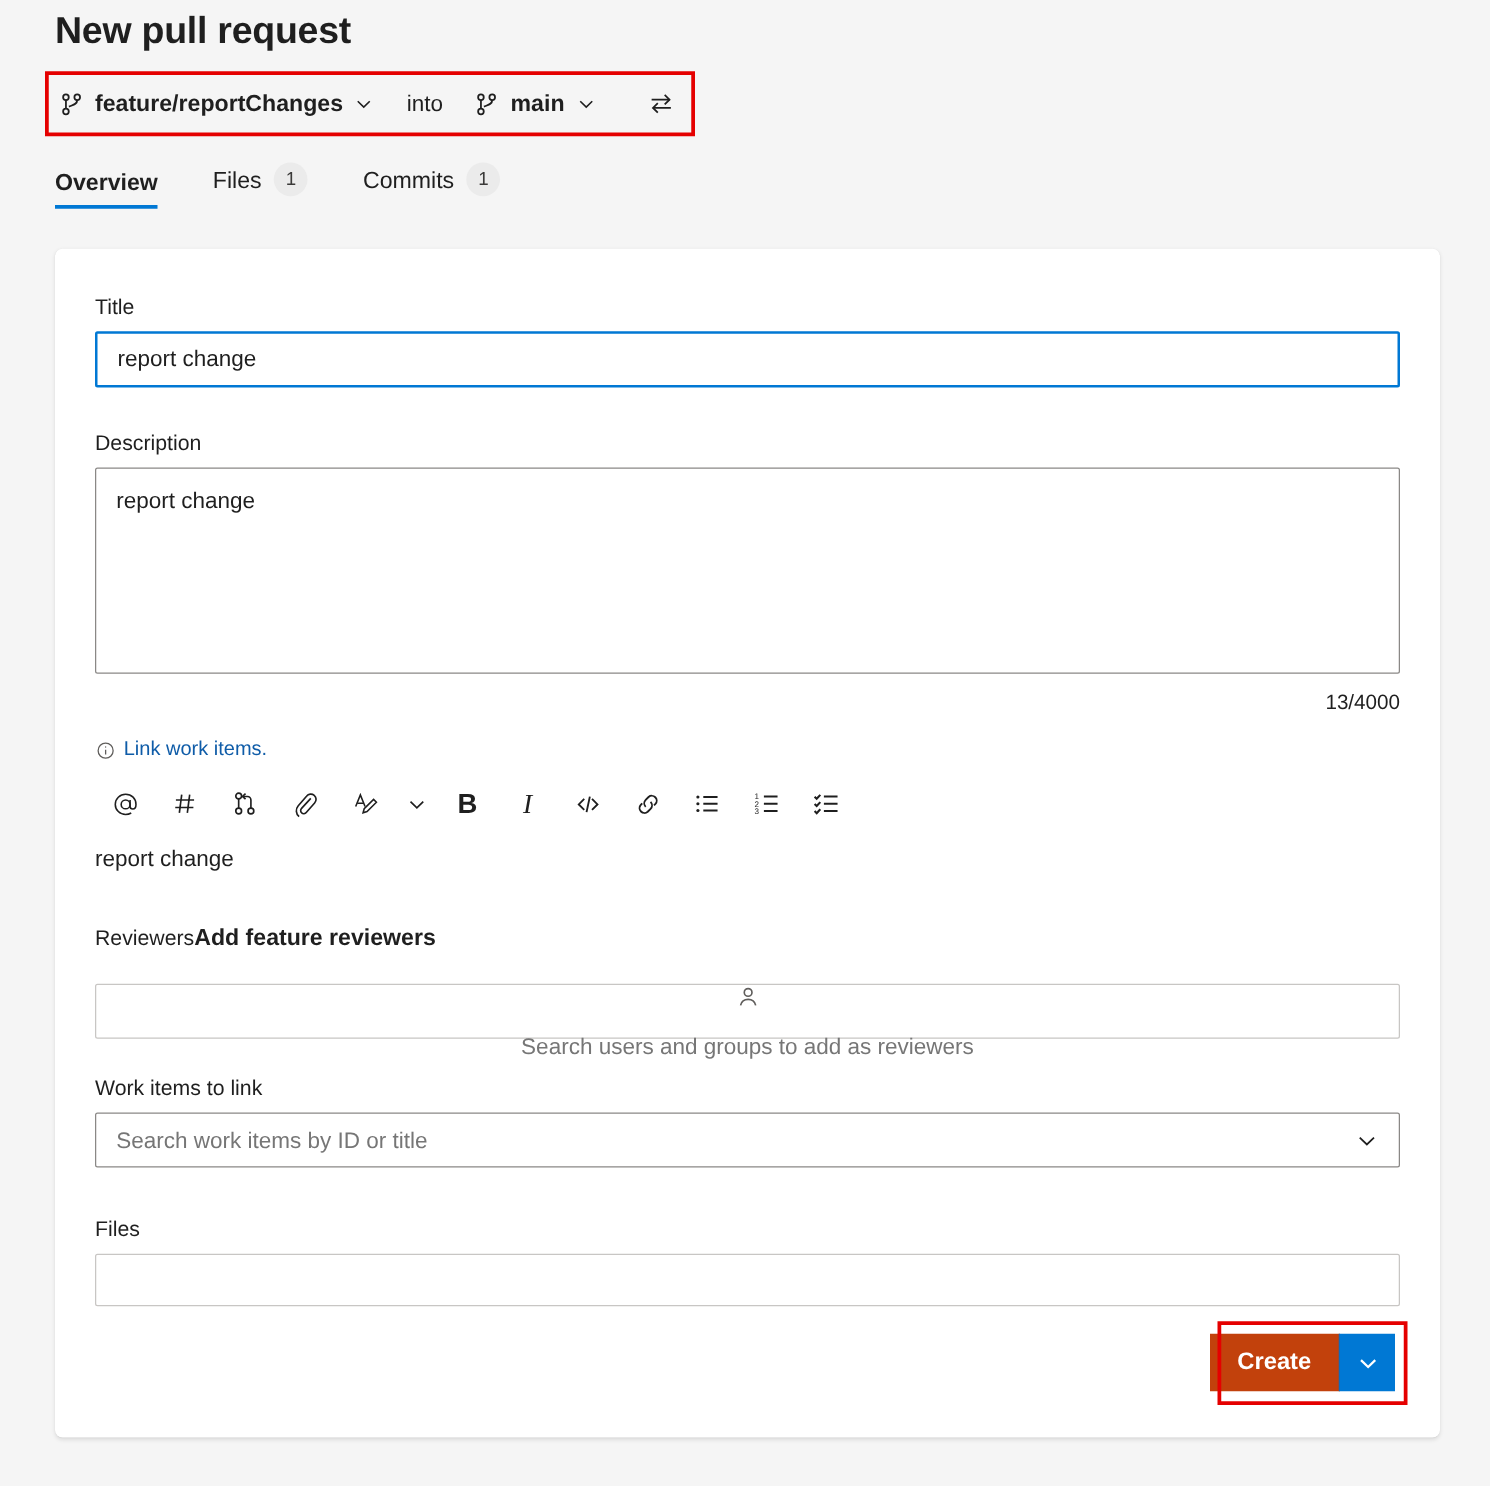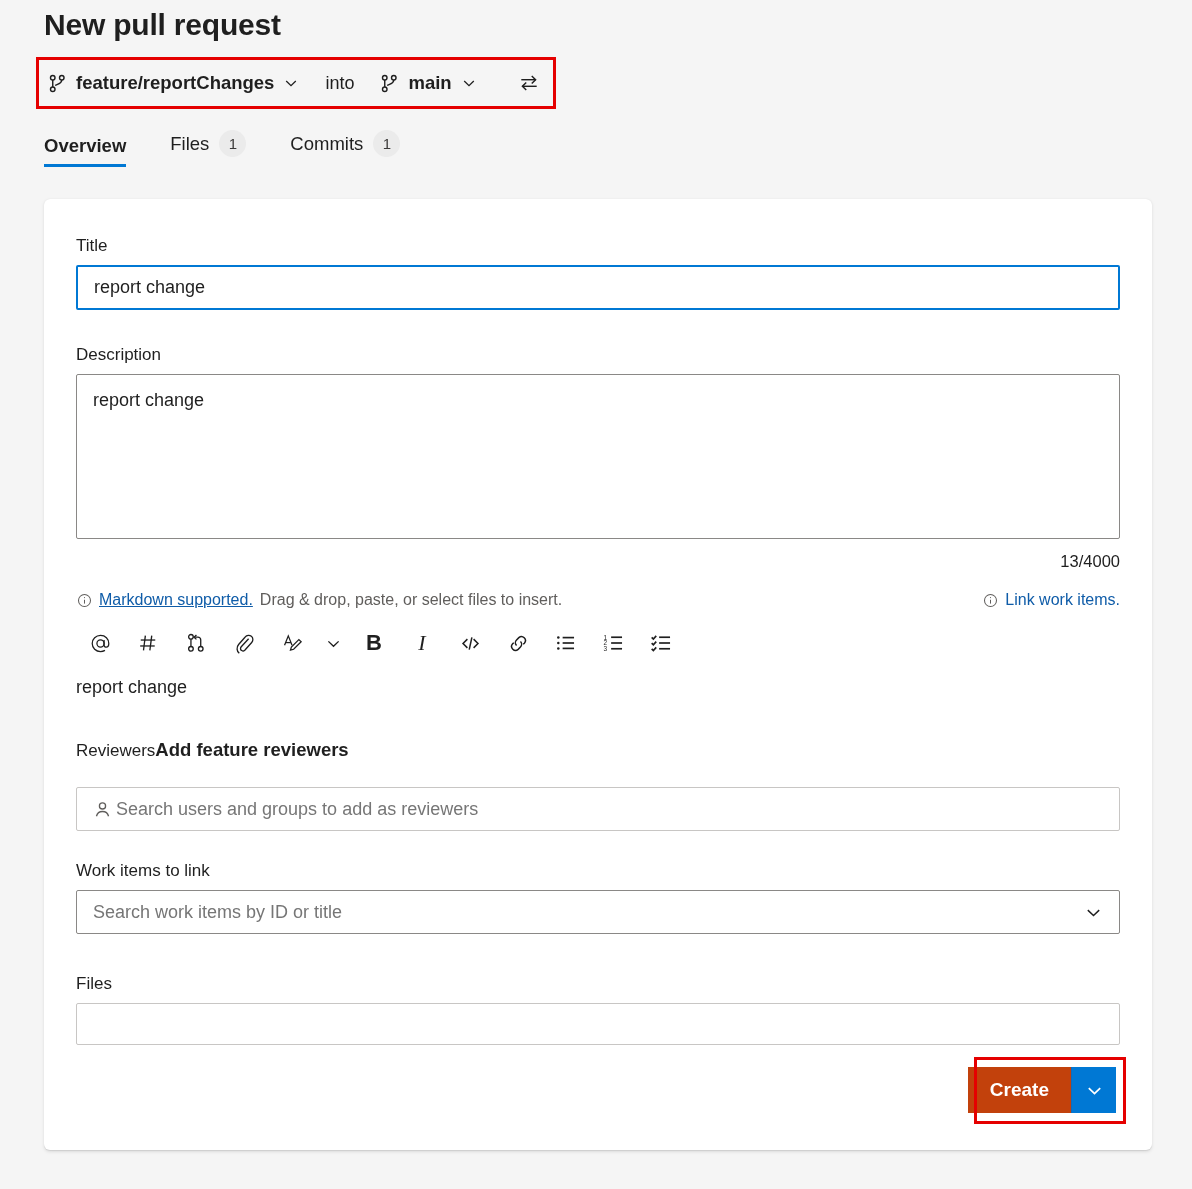--- a/index.html
+++ b/index.html
@@ -227,23 +227,24 @@
     color: #1f1f1f;
     cursor: pointer;
   }
   .rev-input-wrap {
     top: 588px;
     height: 44px;
     border: 1px solid #c8c6c4;
     border-radius: 2px;
     display: flex;
     align-items: center;
-    gap: 4px;
+    gap: 20px;
     padding: 0 16px;
     background: #fff;
+    flex-direction: column;
   }
   .ph {
     font-size: 18px;
     color: #767676;
   }
 
   
   .wi-block { top: 662px; }
   .combo {
     width: 100%;
@@ -386,31 +387,20 @@
     <input class="title-input" type="text" value="report change" style="">
   </div>
 
   <div class="inner desc-block">
     <div class="field-label">Description</div>
     <textarea class="desc-area" style="">report change</textarea>
     <div class="counter">13/4000</div>
   </div>
 
   <div class="inner help-row">
-    <div class="help-left">
-      <span class="info-glyph">
-        <svg width="15" height="15" viewBox="0 0 16 16" fill="none" stroke="#605e5c" stroke-width="1.1">
-          <circle cx="8" cy="8" r="6.4"></circle>
-            <path d="M8 7.2v4.1"></path>
-            <circle cx="8" cy="4.9" r="0.6" fill="#605e5c" stroke="none"></circle>
-        </svg>
-      </span>
-      <span class="md-link">Markdown supported.</span>
-      <span class="help-muted">Drag &amp; drop, paste, or select files to insert.</span>
-    </div>
     <div class="help-right">
       <span class="info-glyph">
         <svg width="15" height="15" viewBox="0 0 16 16" fill="none" stroke="#605e5c" stroke-width="1.1">
           <circle cx="8" cy="8" r="6.4"></circle>
             <path d="M8 7.2v4.1"></path>
             <circle cx="8" cy="4.9" r="0.6" fill="#605e5c" stroke="none"></circle>
         </svg>
       </span>
       <span class="wi-link">Link work items.</span>
     </div>

